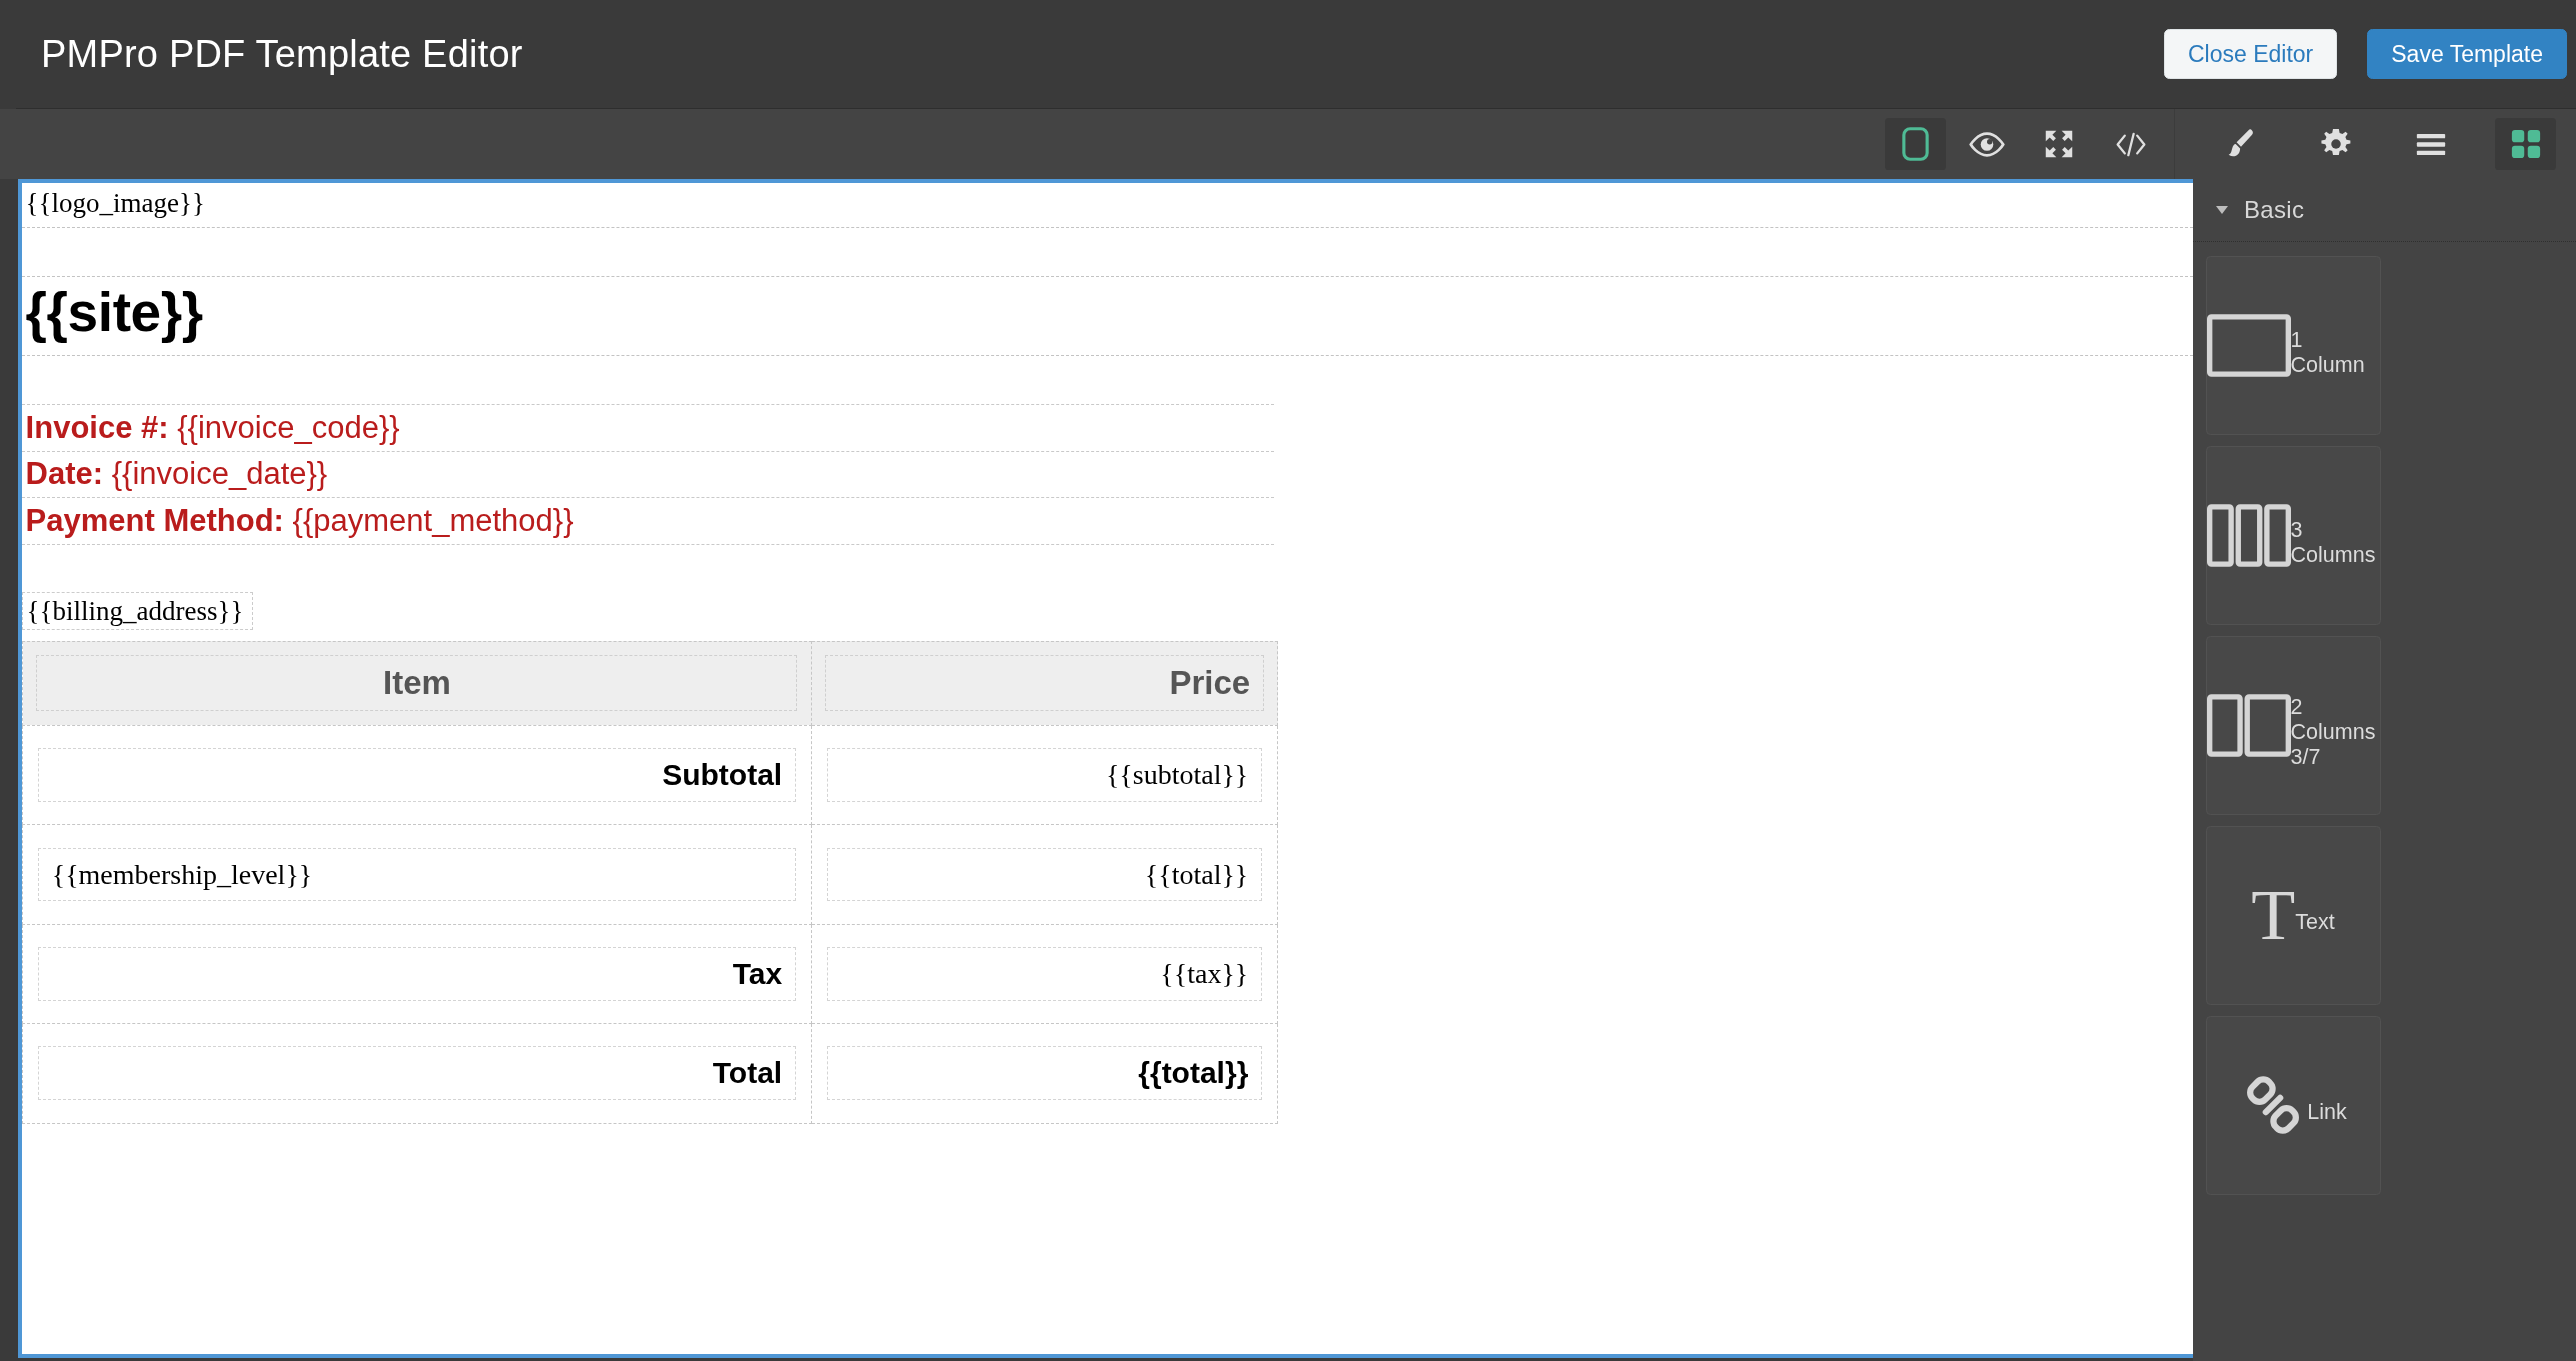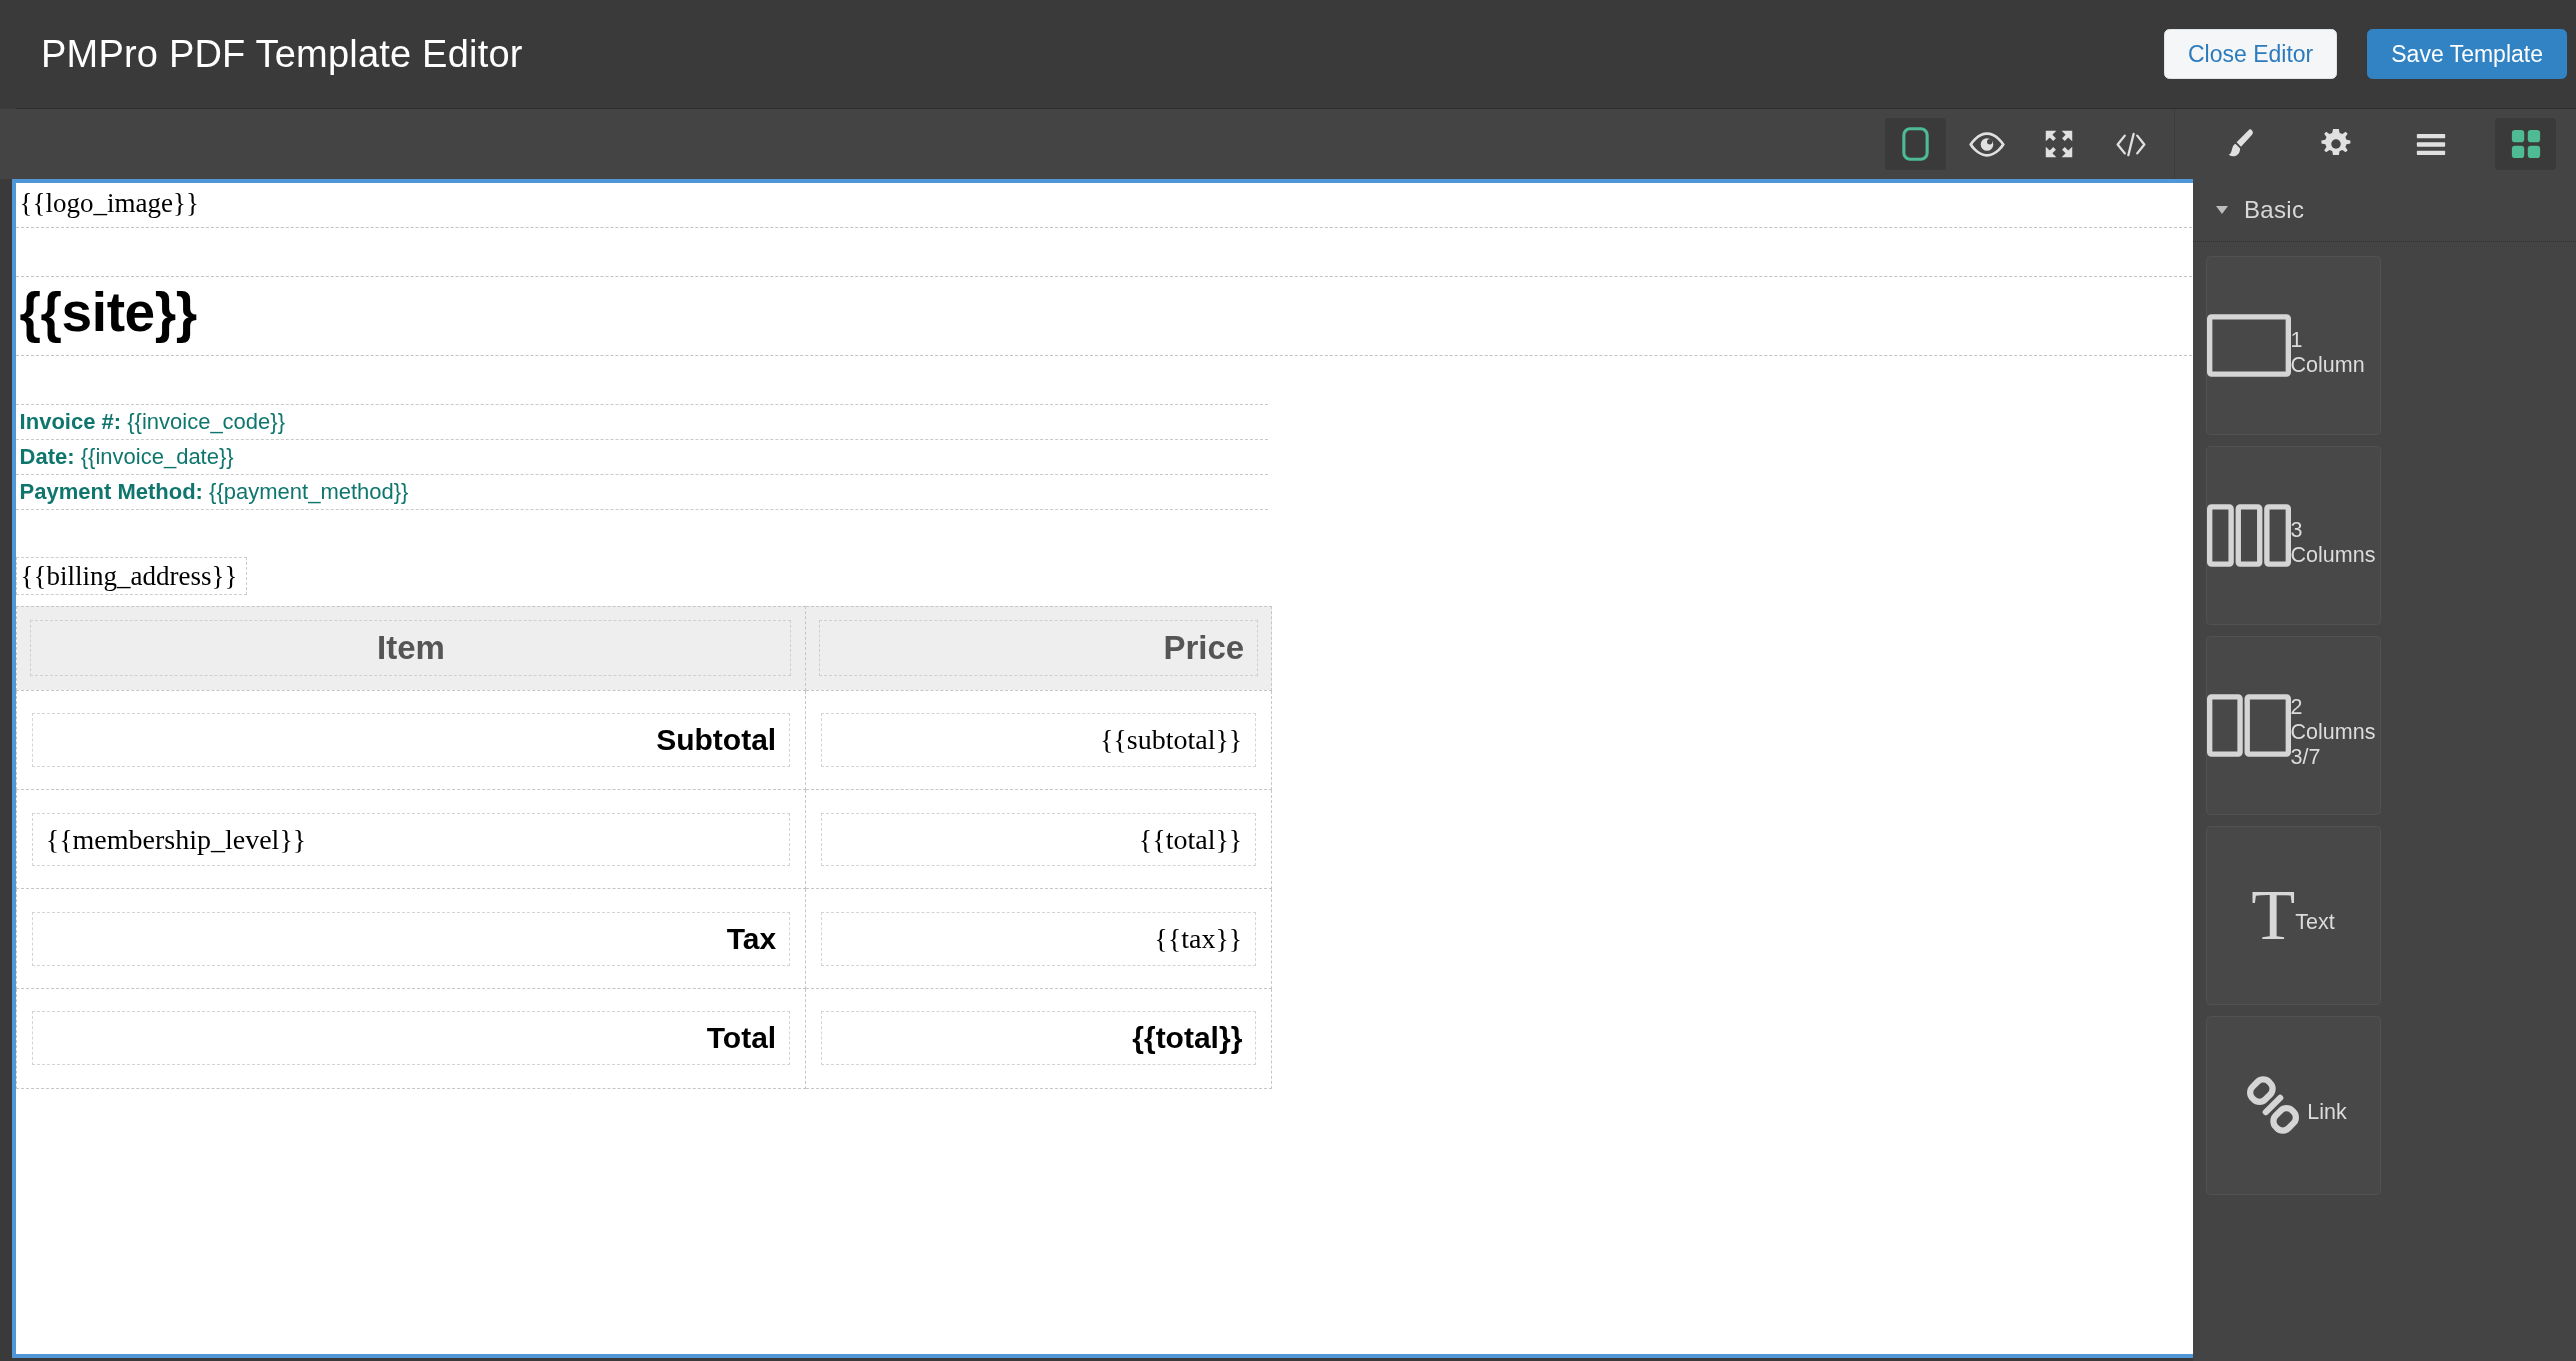--- a/index.html
+++ b/index.html
@@ -59,21 +59,21 @@
     cursor: pointer;
   }
   .tb-btn.active { background: #3a3a3a; }
   .tb-btn svg { display: block; }
   .tb-spacer-lg { width: 23px; }
   .tb-right-pad { width: 14.3px; }
 
   
   .canvas {
     position: absolute;
-    top: 179px; left: 12px;
+    top: 179px; left: 18px;
     width: 2189px; height: 1179px;
     background: #ffffff;
     border: 4.5px solid #4f97d6;
     overflow: hidden;
   }
   .doc {
     position: relative;
     width: 100%;
     padding: 0;
   }
@@ -99,21 +99,21 @@
   }
 
   .meta-wrap {
     margin-top: 48px;
     width: 1252px;
   }
   .meta-line {
     border: 1.8px dashed #c9c9c9;
     border-left: none; border-right: none;
     padding: 2.7px 3.6px;
-    font-size: 22px; color: #0f766e;
+    font-size: 31px; color: #b91c1c;
     line-height: 1.3;
     white-space: nowrap;
   }
   .meta-line + .meta-line { border-top: none; }
   .meta-line b { font-weight: bold; }
   .meta-val { font-weight: normal; }
 
   .billing {
     margin-top: 47px;
     padding: 1.8px 3.6px;

